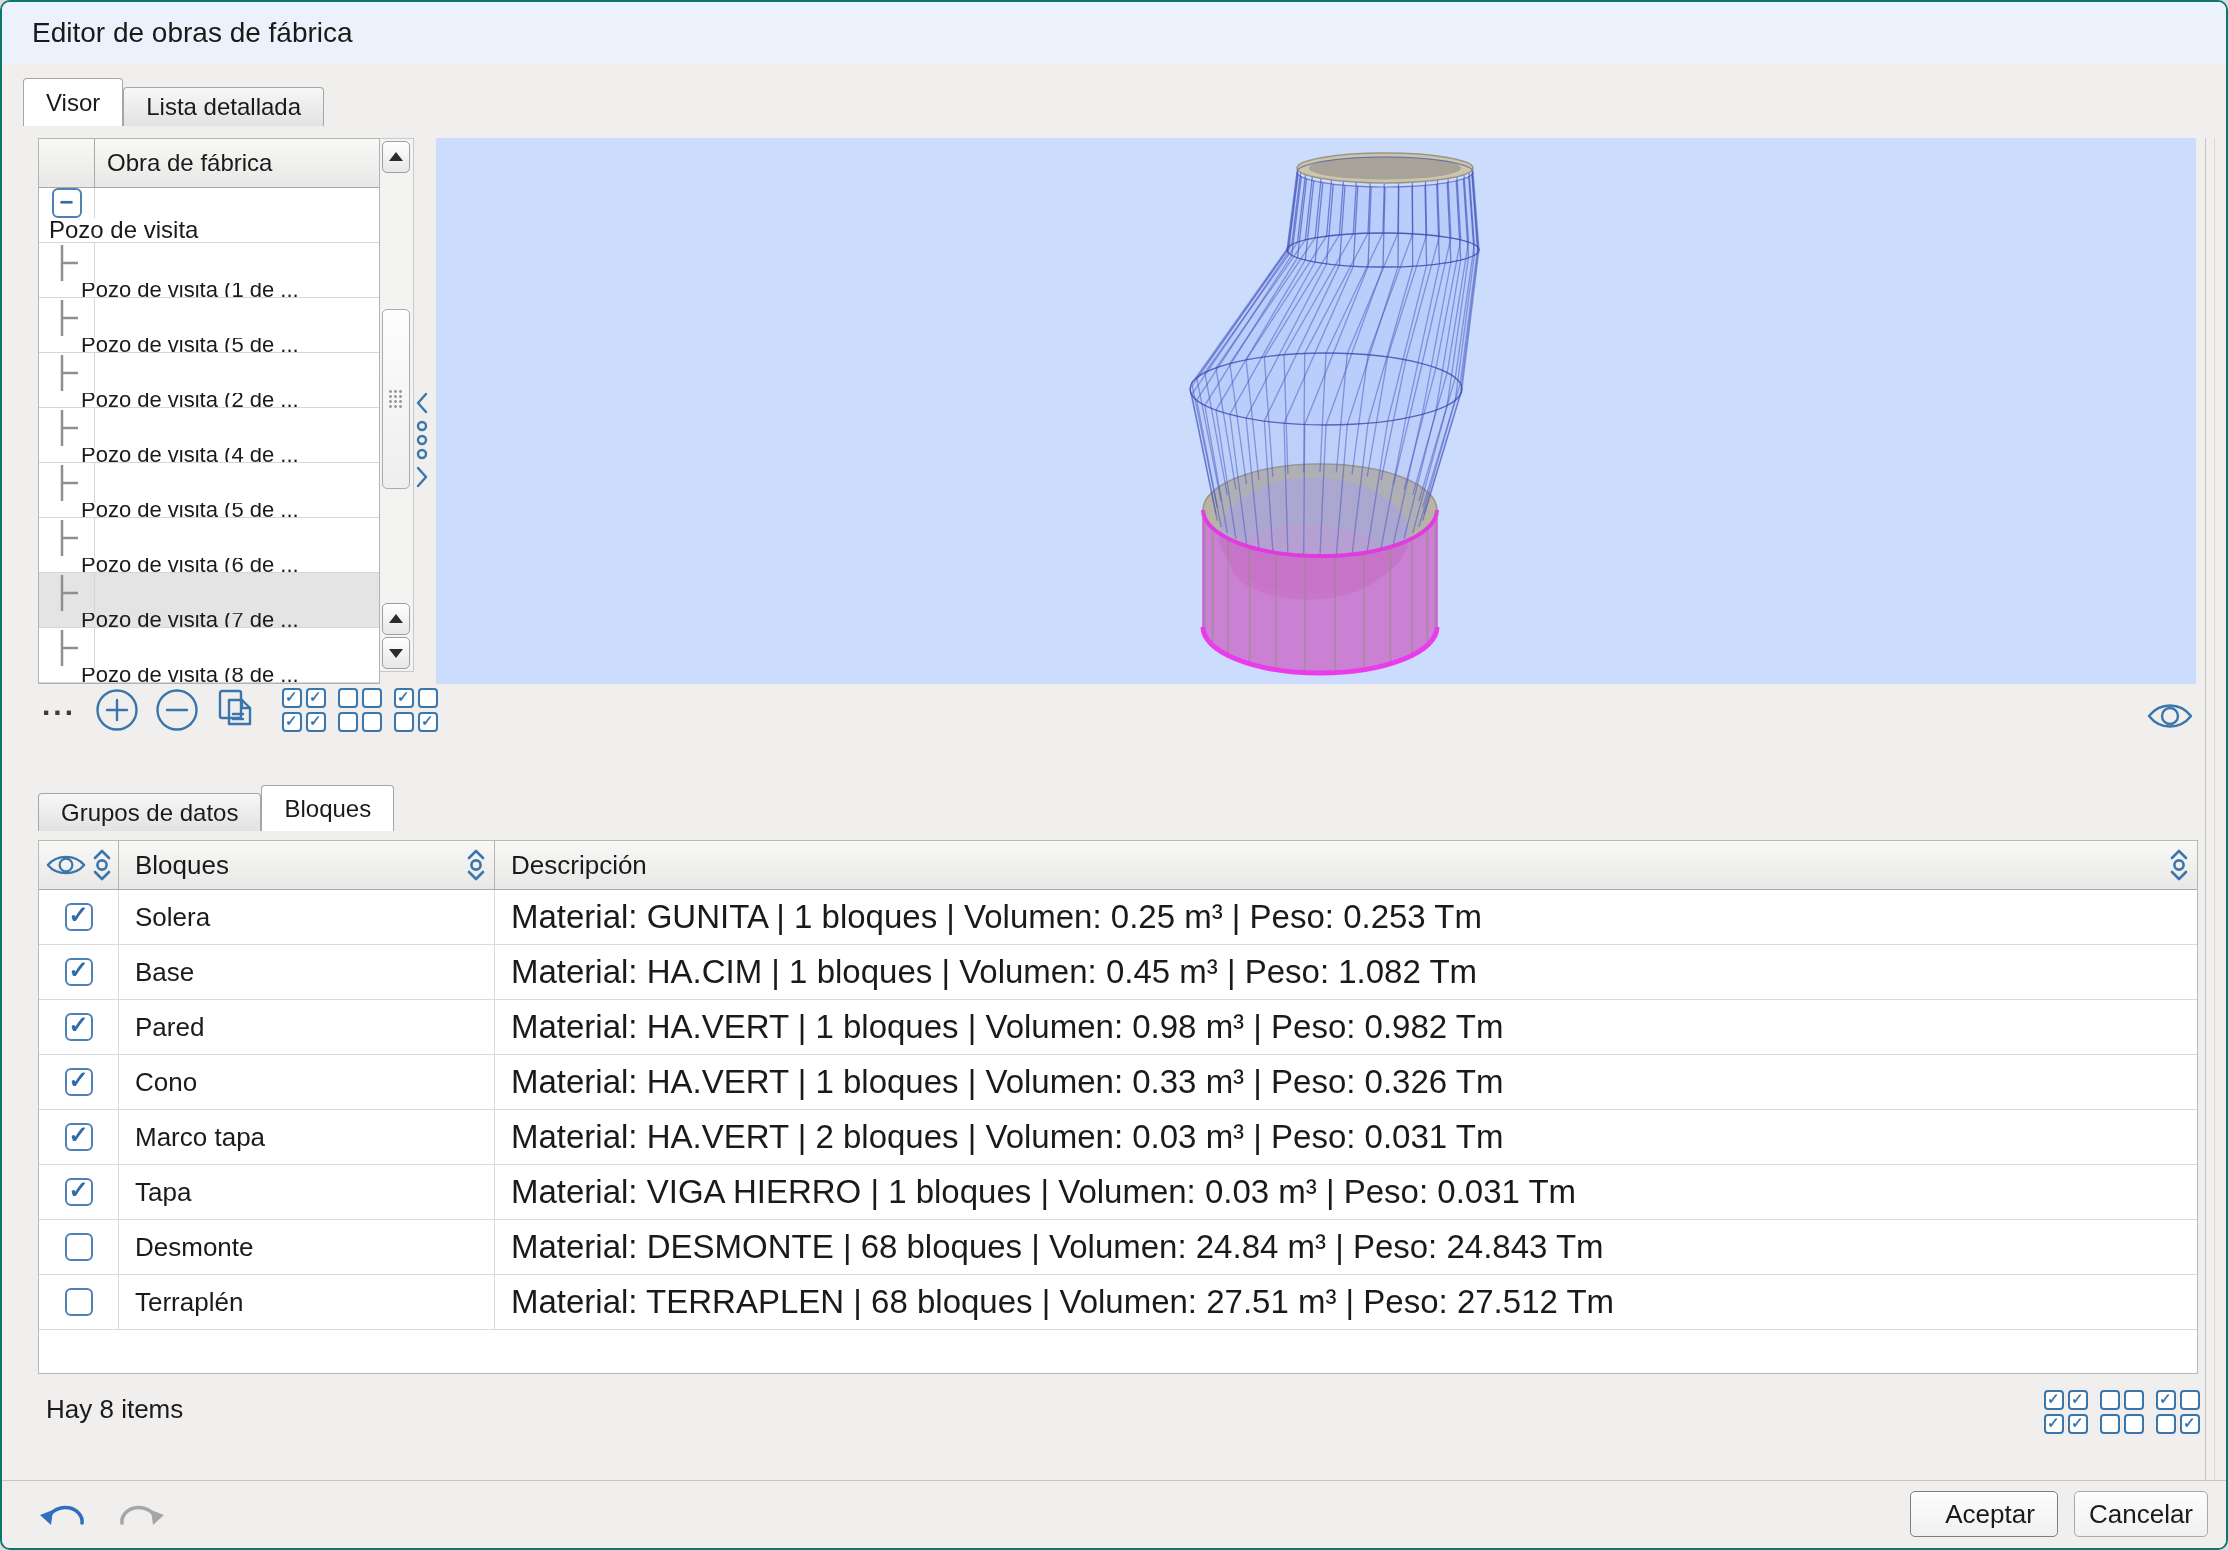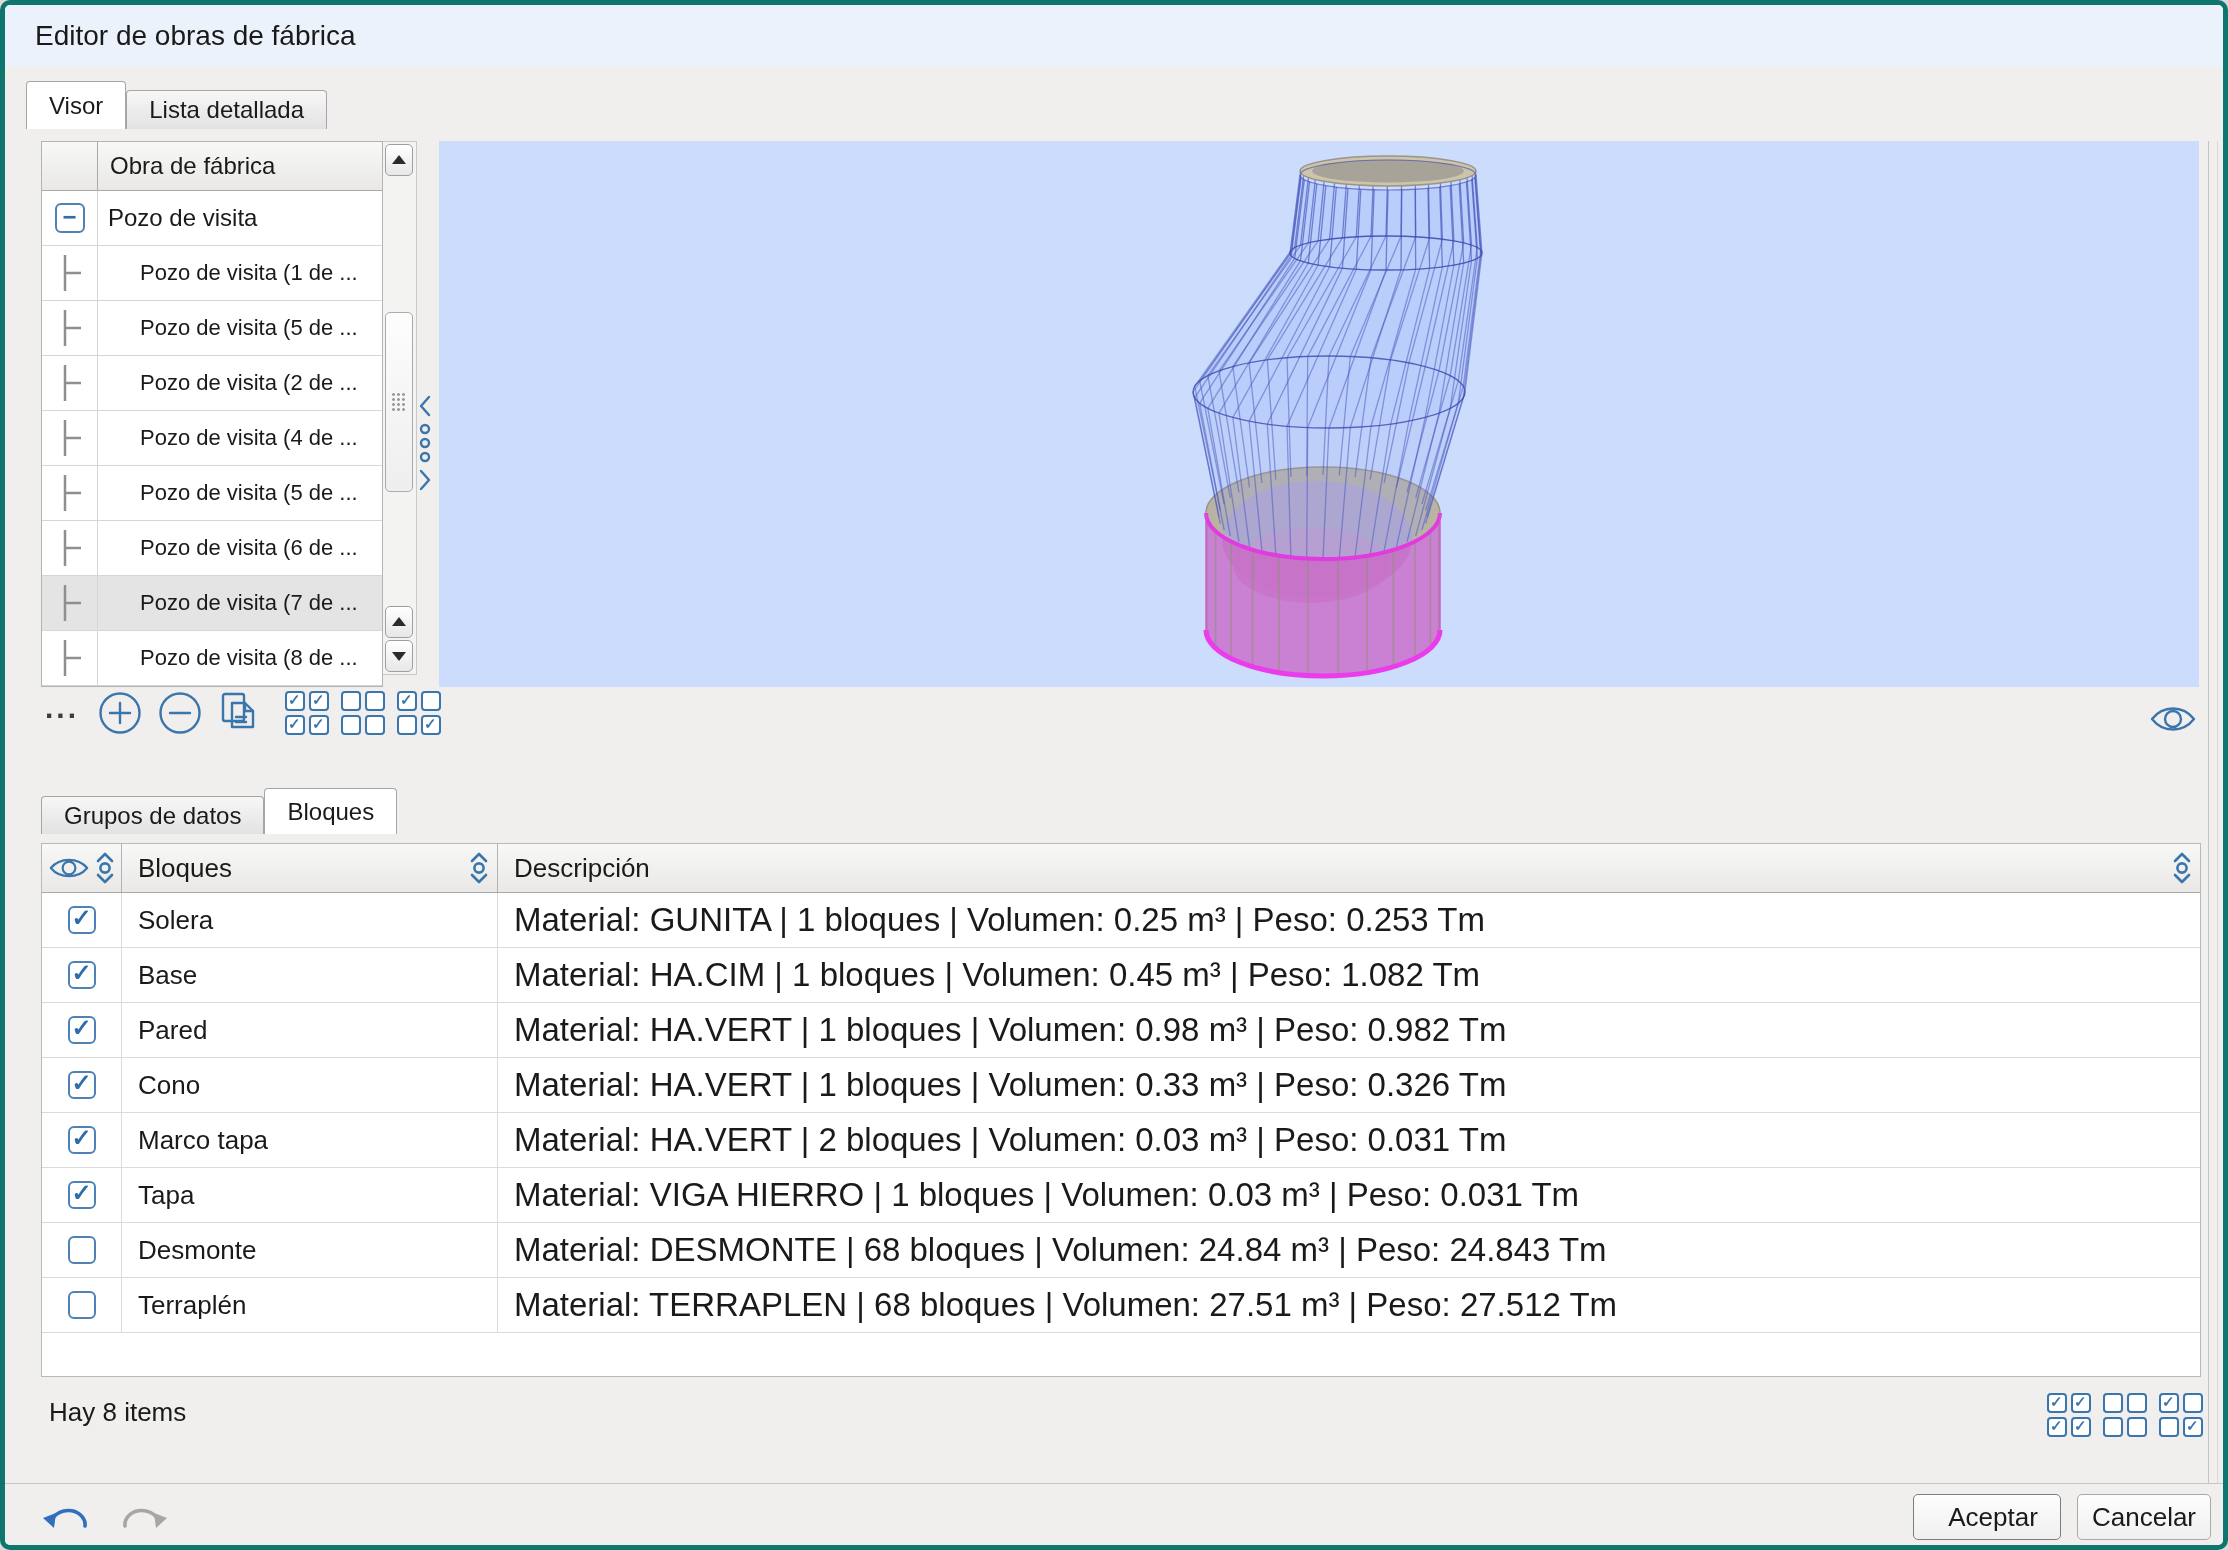--- a/index.html
+++ b/index.html
@@ -1,33 +1,33 @@
 <!DOCTYPE html>
 <html><head>
 <meta charset="utf-8">
 <style>
   html,body{margin:0;padding:0;width:2228px;height:1550px;background:#dcdcdc;
     font-family:"Liberation Sans",sans-serif;color:#1a1a1a;}
-  .dlg{position:absolute;inset:0;background:#f0efee;border:5px solid #0f766e;border-radius:10px;overflow:hidden;}
+  .dlg{position:absolute;inset:0;background:#f0efee;border:2px solid #0f766e;border-radius:10px;overflow:hidden;}
   .titlebar{position:absolute;left:0;top:0;width:100%;height:62px;background:#ecf2fb;
     font-size:28px;line-height:62px;padding-left:30px;box-sizing:border-box;}
   
   .tabs{position:absolute;display:flex;align-items:flex-end;}
   .tabs1{left:21px;top:76px;height:48px;}
   .tabs2{left:36px;top:783px;height:46px;}
   .tab{box-sizing:border-box;padding:0 22px;font-size:24px;display:flex;align-items:center;
     border:1px solid #a6a6a6;border-bottom:none;border-radius:4px 4px 0 0;white-space:nowrap;}
   .tab.active{background:#ffffff;height:100%;z-index:2;}
   .tab.idle{background:linear-gradient(#f7f7f7,#e2e2e2);height:82%;z-index:1;}
   
   .tree{position:absolute;left:36px;top:136px;width:342px;background:#fff;border:1px solid #b3b3b3;box-sizing:border-box;}
   .tree-h{display:flex;height:48px;background:linear-gradient(#f8f8f7,#e9e8e6);border-bottom:1px solid #a9a9a9;}
   .tree-h .c0{width:56px;border-right:1px solid #a9a9a9;box-sizing:border-box;}
   .tree-h .c1{flex:1;display:flex;align-items:center;padding-left:12px;font-size:24px;}
-  .trow{display:flex;height:54px;border-bottom:1px solid #d6d6d6;background:#fff;}
+  .trow{display:flex;height:54px;border-bottom:1px solid #d6d6d6;background:#fff;flex-direction:column;}
   .trow.on{background:#e4e4e4;}
   .trow .c0{width:56px;display:flex;align-items:center;justify-content:center;border-right:1px solid #d6d6d6;box-sizing:border-box;}
   .trow .c1{flex:1;display:flex;align-items:center;padding-left:10px;font-size:24px;overflow:hidden;white-space:nowrap;}
   .trow.child .c1{padding-left:42px;font-size:22px;}
   .expander{width:30px;height:30px;border:2.4px solid #4e81b5;border-radius:6px;background:#fff;
     display:flex;align-items:center;justify-content:center;color:#2f6da8;font-size:24px;font-weight:700;box-sizing:border-box;}
   .expander::after{content:"−";margin-top:-3px;}
   
   .sb{position:absolute;left:378px;top:136px;width:34px;height:534px;background:#f3f3f2;
     border:1px solid #c9c9c9;border-left:none;box-sizing:border-box;}

